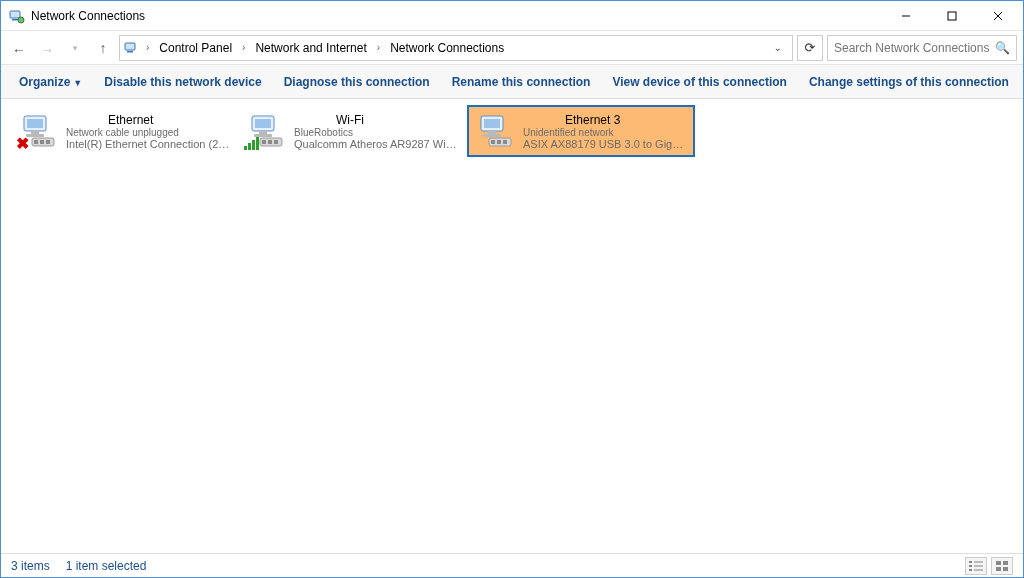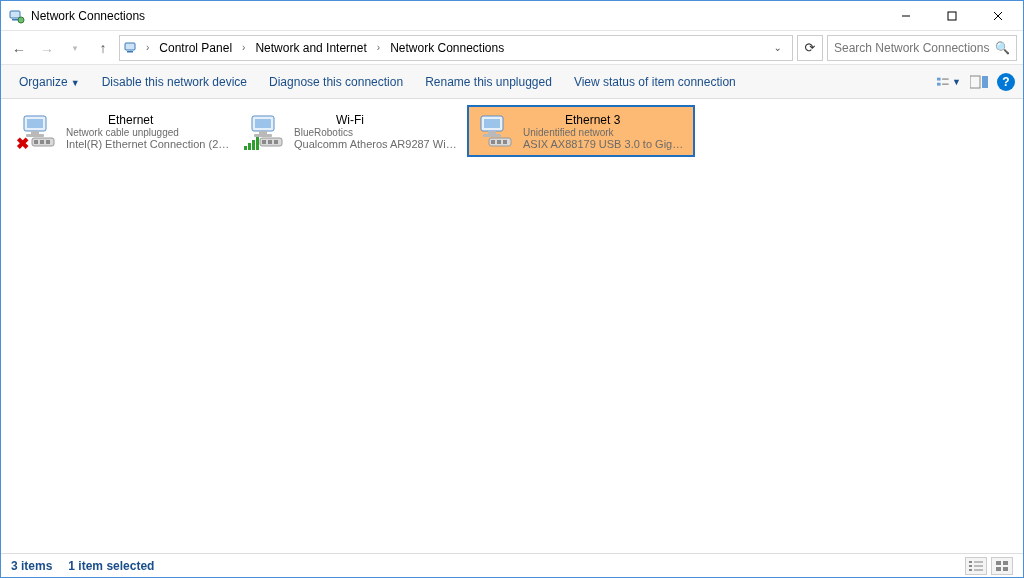--- a/index.html
+++ b/index.html
@@ -95,20 +95,21 @@
       display: flex;
       align-items: center;
       padding: 0 8px;
       gap: 2px;
     }
     .cmd {
       padding: 6px 10px;
       color: #1a4e8a;
       white-space: nowrap;
       border-radius: 2px;
+      font-weight: bold;
     }
     .cmd .caret { font-size: 9px; margin-left: 3px; color: #1a4e8a; }
     .cmdbar .spacer { flex: 1; }
     .cmd-icon {
       width: 24px; height: 24px;
       display:flex; align-items:center; justify-content:center;
       margin-left: 4px; font-size: 13px;
     }
     .cmd-icon.help {
       color: #fff; background: #0078d7;
@@ -151,21 +152,20 @@
     
     .statusbar {
       height: 24px;
       border-top: 1px solid #ddd;
       display: flex;
       align-items: center;
       padding: 0 10px;
       gap: 16px;
       color: #1a4e8a;
       font-size: 12px;
-      font-weight: bold;
     }
     .statusbar .spacer { flex: 1; }
     .view-btns { display: flex; gap: 4px; }
     .view-btn {
       width: 22px; height: 18px;
       border: 1px solid #ccc; background: #f4f4f4;
       display:flex; align-items:center; justify-content:center;
       font-size: 10px; color:#666;
     }
     
@@ -238,22 +238,23 @@
     <span class="search-glyph">🔍</span>
   </div>
 </div>
 
 <div class="cmdbar">
   <div class="cmd">
     <span>Organize</span><span class="caret">▼</span>
   </div>
   <div class="cmd">Disable this network device</div>
   <div class="cmd">Diagnose this connection</div>
-  <div class="cmd">Rename this unplugged</div>
-  <div class="cmd">View status of item connection</div>
+  <div class="cmd">Rename this connection</div>
+  <div class="cmd">View device of this connection</div>
+  <div class="cmd">Change settings of this connection</div>
   <span class="spacer"></span>
   <div class="cmd-icon">
     <svg width="18" height="14" viewBox="0 0 18 14">
       <rect x="0" y="1" width="5" height="4" fill="#69a0d8"></rect>
       <rect x="0" y="8" width="5" height="4" fill="#69a0d8"></rect>
       <rect x="7" y="2" width="9" height="2" fill="#999"></rect>
       <rect x="7" y="9" width="9" height="2" fill="#999"></rect>
     </svg>
     <span style="font-size:9px;color:#1a4e8a;margin-left:2px;">▼</span>
   </div>

